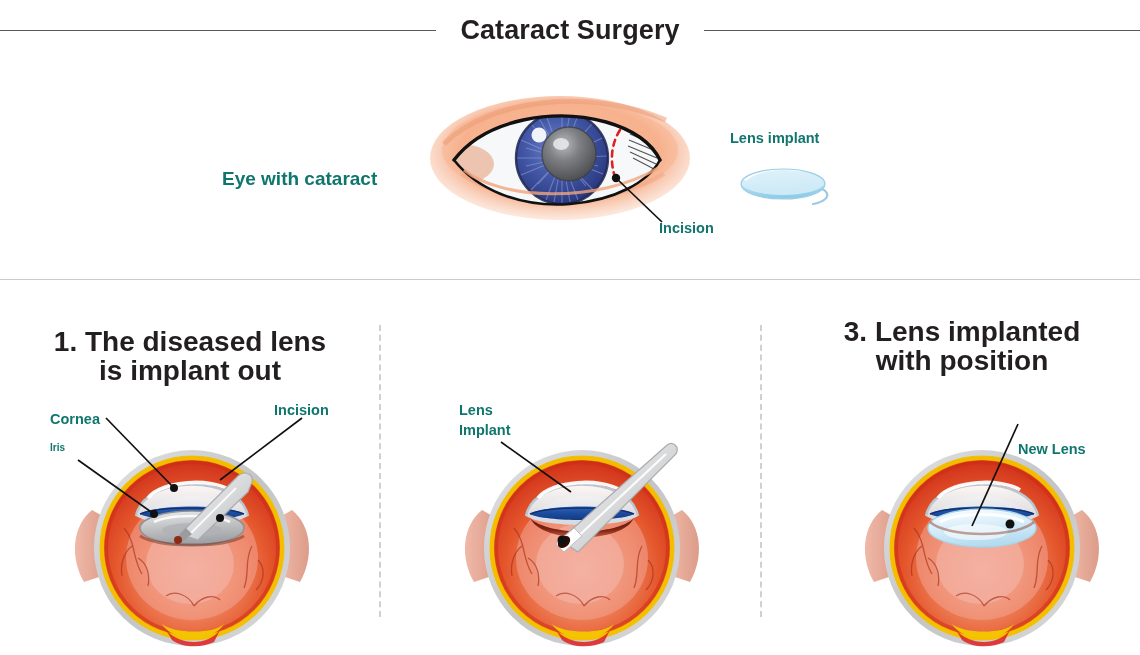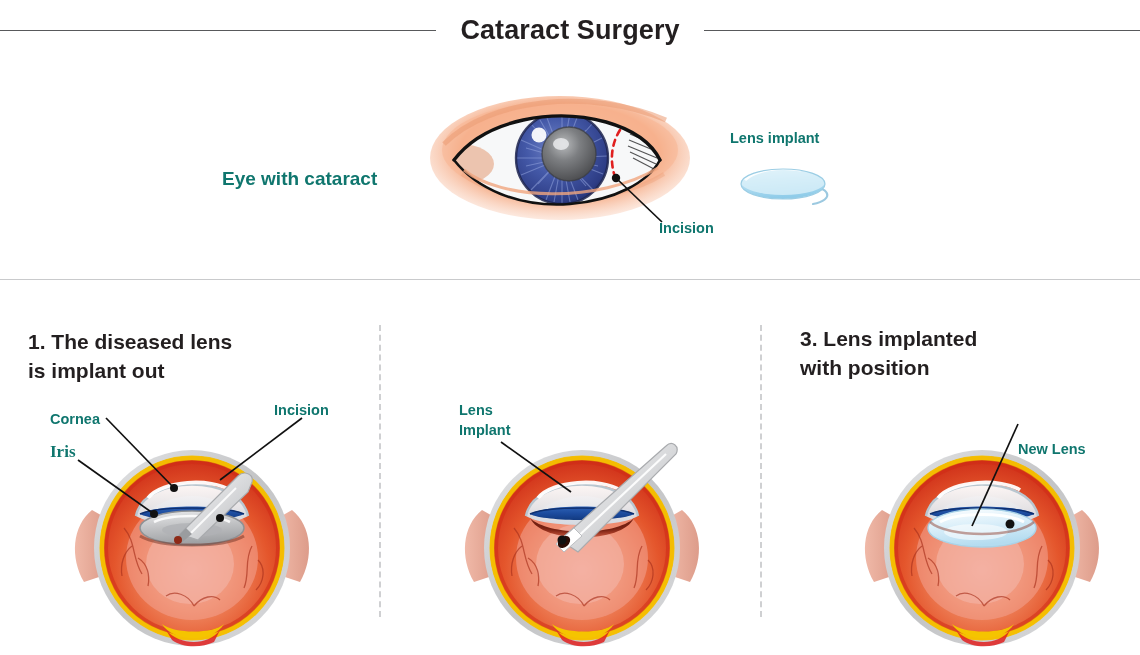--- a/index.html
+++ b/index.html
@@ -26,29 +26,29 @@
 
   
   .lbl{position:absolute;font-weight:bold;color:#0f766e;white-space:nowrap;}
   .lbl.two{white-space:normal;}
 
   .top-label{font-size:19px;left:222px;top:150px;margin-top:18px;}
   .lens-implant-label{font-size:14.5px;left:730px;top:130px;}
   .incision-top-label{font-size:14.5px;left:659px;top:220px;}
 
   
-  .phead{position:absolute;font-weight:bold;
-    font-size:21px;line-height:29px;color:#231f20;}
+  .phead{position:absolute;text-align:center;font-weight:bold;
+    font-size:28px;line-height:29px;color:#231f20;}
   .phead.p1{left:28px;top:327px;width:324px;}
   .phead.p2{left:418px;top:327px;width:324px;}
-  .phead.p3{left:800px;top:324px;width:324px;}
+  .phead.p3{left:800px;top:317px;width:324px;}
 
   
   .p1-cornea{font-size:14.5px;left:50px;top:402px;margin-top:9px;}
-  .p1-iris{font-size:17px;left:50px;top:442px;font-family:Liberation Serif, serif;}
+  .p1-iris{font-size:10px;left:50px;top:442px;}
   .p1-incision{font-size:14.5px;left:274px;top:402px;}
   .p2-lens{font-size:14.5px;left:459px;top:400px;line-height:20px;width:70px;}
   .p3-newlens{font-size:14.5px;left:1018px;top:417px;margin-top:24px;}
 
   svg{display:block;}
   .svg-abs{position:absolute;}
 </style>
 </head>
 <body>
 

